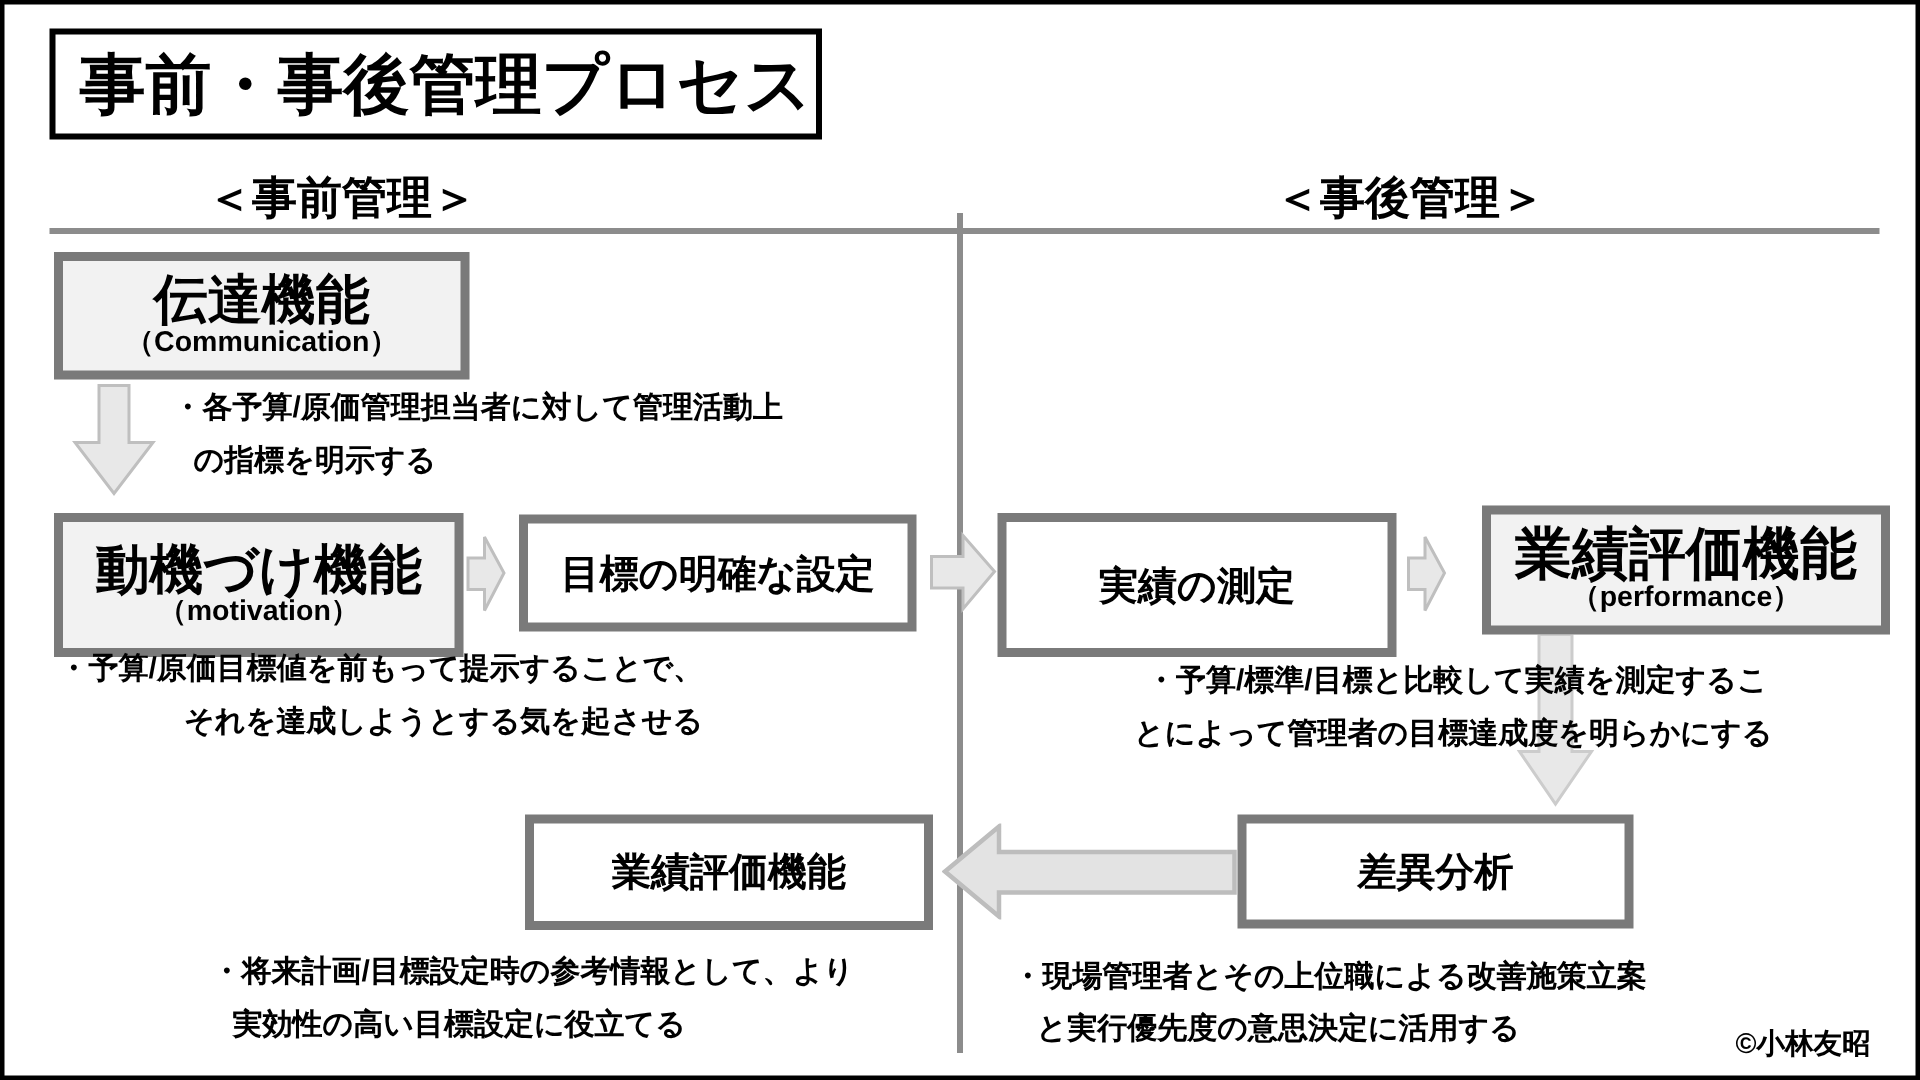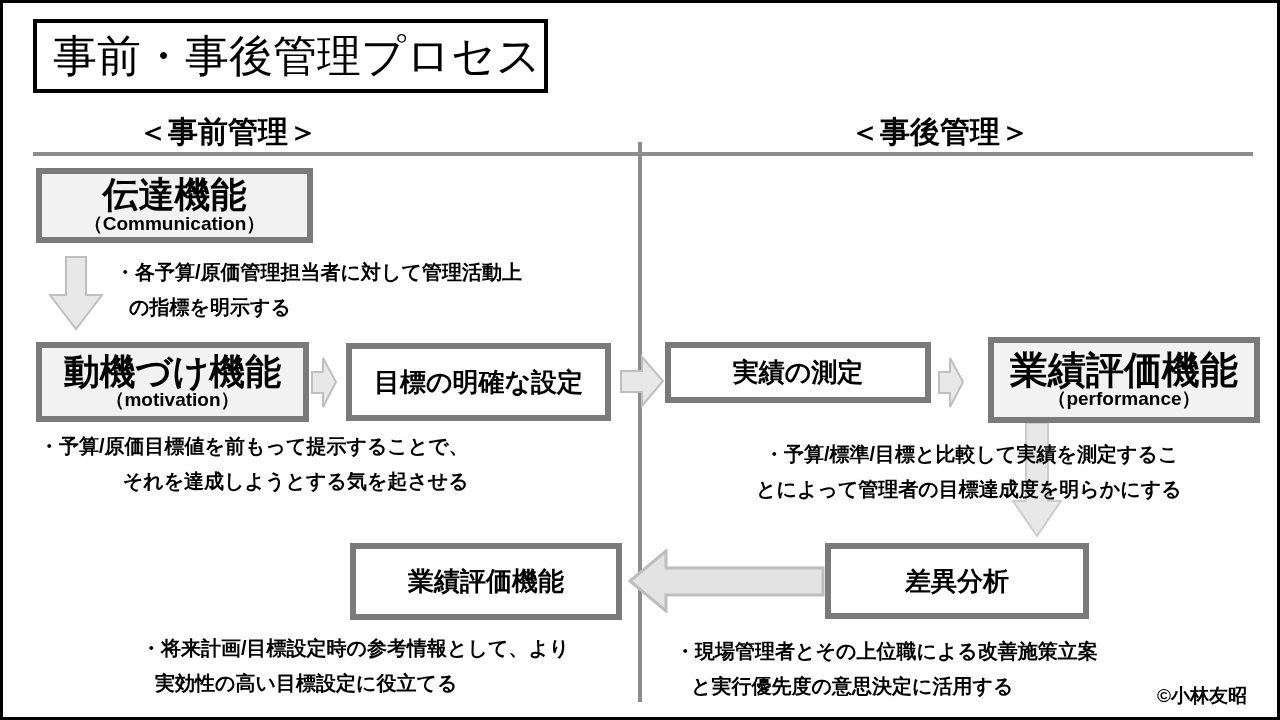--- a/index.html
+++ b/index.html
@@ -10,21 +10,21 @@
     border:3px solid #000;
     background:#fff;
     font-family:"Liberation Sans","DejaVu Sans",sans-serif;
     color:#000;
     overflow:hidden;
   }
   .title-box{
     position:absolute;left:30px;top:16px;width:515px;height:74px;
     box-sizing:border-box;border:4px solid #000;
     display:flex;align-items:center;padding-left:16px;
-    font-size:44px;font-weight:normal;letter-spacing:0px;white-space:nowrap;
+    font-size:44px;font-weight:bold;letter-spacing:0px;white-space:nowrap;
   }
   .col-header{
     position:absolute;top:109px;
     font-size:30px;font-weight:bold;white-space:nowrap;
   }
   .hline{position:absolute;left:30px;top:149px;width:1220px;height:4px;background:#8c8c8c;z-index:0;}
   .vline{position:absolute;left:635px;top:139px;width:4px;height:560px;background:#8c8c8c;z-index:0;}
   .fbox{
     position:absolute;box-sizing:border-box;border:6px solid #7a7a7a;
     display:flex;flex-direction:column;align-items:center;justify-content:center;
@@ -52,52 +52,52 @@
   <div class="title-box">
     <span>事前・事後管理プロセス</span>
   </div>
 
   <div class="col-header" style="left:135px;">＜事前管理＞</div>
   <div class="col-header" style="left:847px;">＜事後管理＞</div>
 
   <div class="hline"></div>
   <div class="vline"></div>
 
-  <div class="fbox gray" style="left:33px;top:165px;width:277px;height:75px;">
+  <div class="fbox gray" style="left:33px;top:165px;width:277px;height:85px;">
     <span class="box-title">伝達機能</span>
     <span class="box-sub">（Communication）</span>
   </div>
 
   <svg class="arrow" style="left:45px;top:252px;" width="56" height="76" viewBox="0 0 56 76">
     <polygon points="18,2 38,2 38,40 54,40 28,74 2,40 18,40" fill="#e8e8e8" stroke="#bfbfbf" stroke-width="2"></polygon>
   </svg>
 
   <div class="note" style="left:112px;top:252px;">
     <span>・各予算/原価管理担当者に対して管理活動上</span>
     <span class="l2" style="padding-left:14px;">の指標を明示する</span>
   </div>
 
-  <div class="fbox gray" style="left:33px;top:339px;width:273px;height:80px;">
+  <div class="fbox gray" style="left:33px;top:339px;width:273px;height:96px;">
     <span class="box-title">動機づけ機能</span>
     <span class="box-sub">（motivation）</span>
   </div>
 
   <svg class="arrow" style="left:307px;top:352px;" width="28" height="55" viewBox="0 0 28 55">
     <polygon points="2,17 13,17 13,3 26,27 13,52 13,38 2,38" fill="#e8e8e8" stroke="#bfbfbf" stroke-width="2"></polygon>
   </svg>
 
   <div class="fbox" style="left:343px;top:340px;width:265px;height:78px;">
     <span class="box-label">目標の明確な設定</span>
   </div>
 
   <svg class="arrow" style="left:616px;top:351px;" width="46" height="55" viewBox="0 0 46 55">
     <polygon points="2,17 23,17 23,3 44,27 23,52 23,38 2,38" fill="#e8e8e8" stroke="#bfbfbf" stroke-width="2"></polygon>
   </svg>
 
-  <div class="fbox" style="left:662px;top:339px;width:266px;height:61px;">
+  <div class="fbox" style="left:662px;top:339px;width:266px;height:96px;">
     <span class="box-label">実績の測定</span>
   </div>
 
   <svg class="arrow" style="left:934px;top:352px;" width="28" height="55" viewBox="0 0 28 55">
     <polygon points="2,17 13,17 13,3 26,27 13,52 13,38 2,38" fill="#e8e8e8" stroke="#bfbfbf" stroke-width="2"></polygon>
   </svg>
 
   <div class="fbox gray" style="left:985px;top:334px;width:272px;height:86px;">
     <span class="box-title big">業績評価機能</span>
     <span class="box-sub">（performance）</span>

